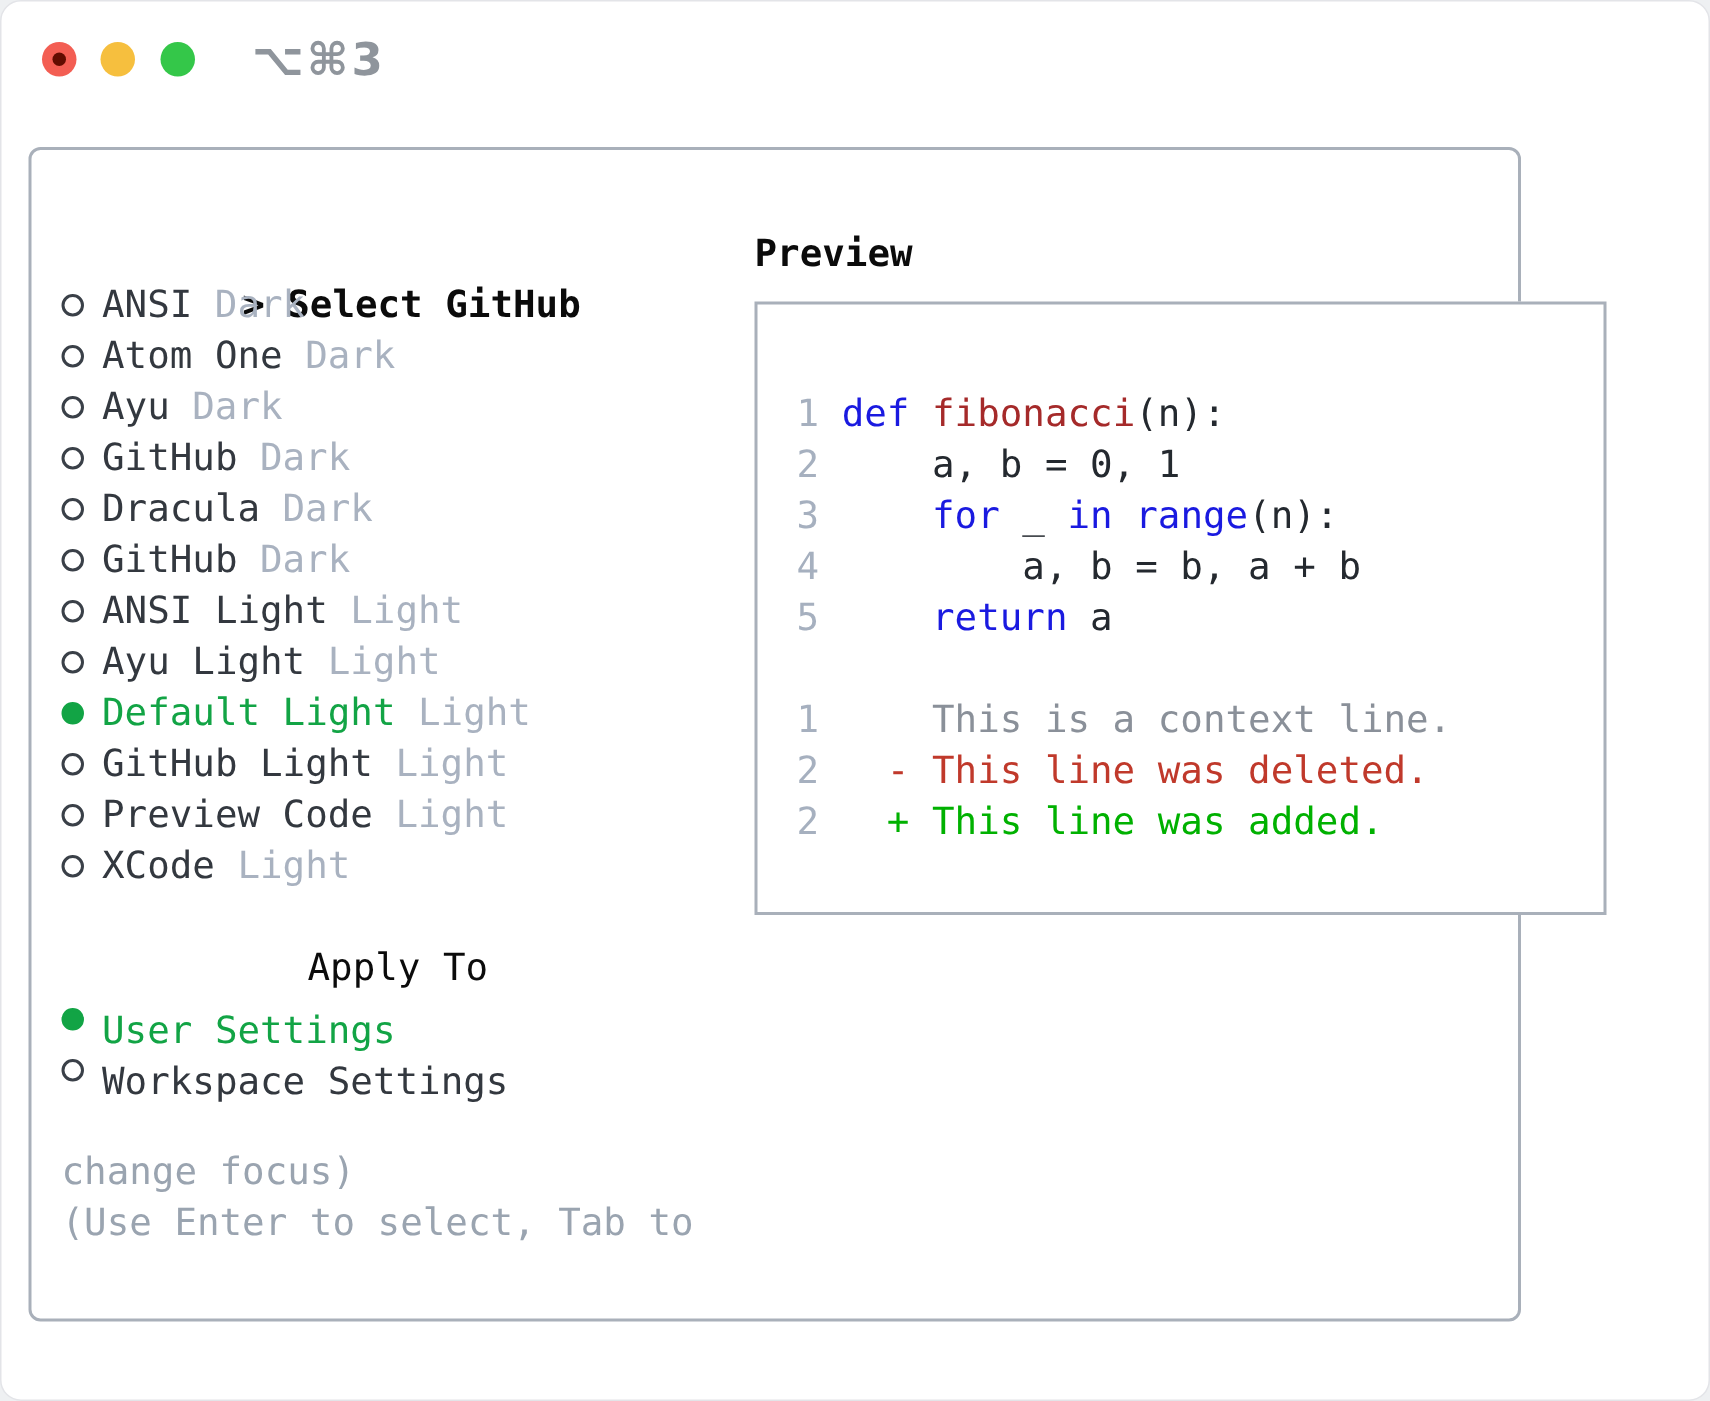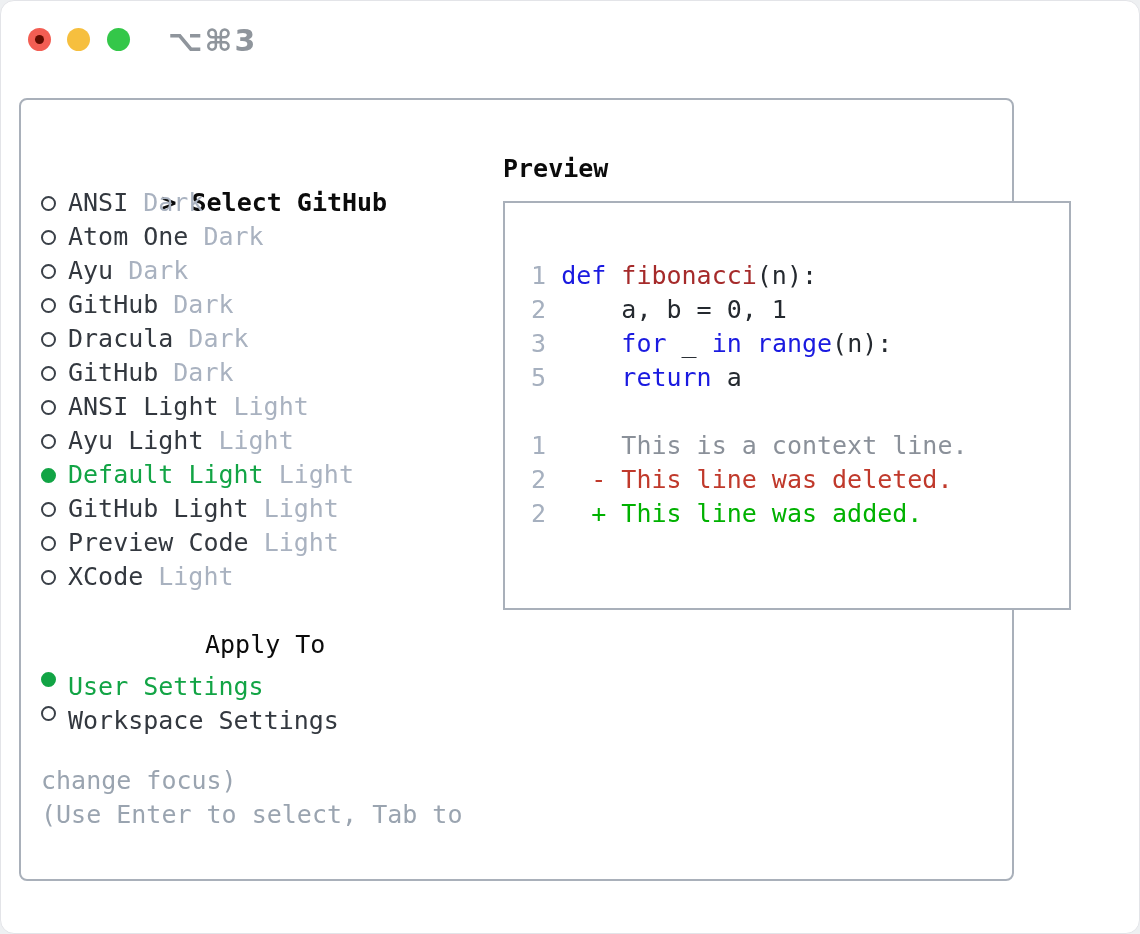--- a/index.html
+++ b/index.html
@@ -187,20 +187,21 @@
       <div class="row hint">(Use Enter to select, Tab to</div>
     </div>
 
     <div class="preview-title">Preview</div>
 
     <div class="preview-box">
       <div class="code" id="code-lines">
           <div class="crow"><span class="ln">1</span> <span class="seg-kw">def</span><span class="seg-tx"> </span><span class="seg-fn">fibonacci</span><span class="seg-tx">(n):</span></div>
           <div class="crow"><span class="ln">2</span> <span class="seg-tx">    a, b = 0, 1</span></div>
           <div class="crow"><span class="ln">3</span> <span class="seg-tx">    </span><span class="seg-kw">for</span><span class="seg-tx"> _ </span><span class="seg-kw">in</span><span class="seg-tx"> </span><span class="seg-kw">range</span><span class="seg-tx">(n):</span></div>
+          <div class="crow"><span class="ln">4</span> <span class="seg-tx">        a, b = b, a + b</span></div>
           <div class="crow"><span class="ln">5</span> <span class="seg-tx">    </span><span class="seg-kw">return</span><span class="seg-tx"> a</span></div>
           <div class="crow"><span class="ln"></span></div>
           <div class="crow"><span class="ln">1</span> <span class="seg-ctx">    This is a context line.</span></div>
           <div class="crow"><span class="ln">2</span> <span class="seg-del">  - This line was deleted.</span></div>
           <div class="crow"><span class="ln">2</span> <span class="seg-add">  + This line was added.</span></div>
         </div>
     </div>
 
   </div>
 </div>

